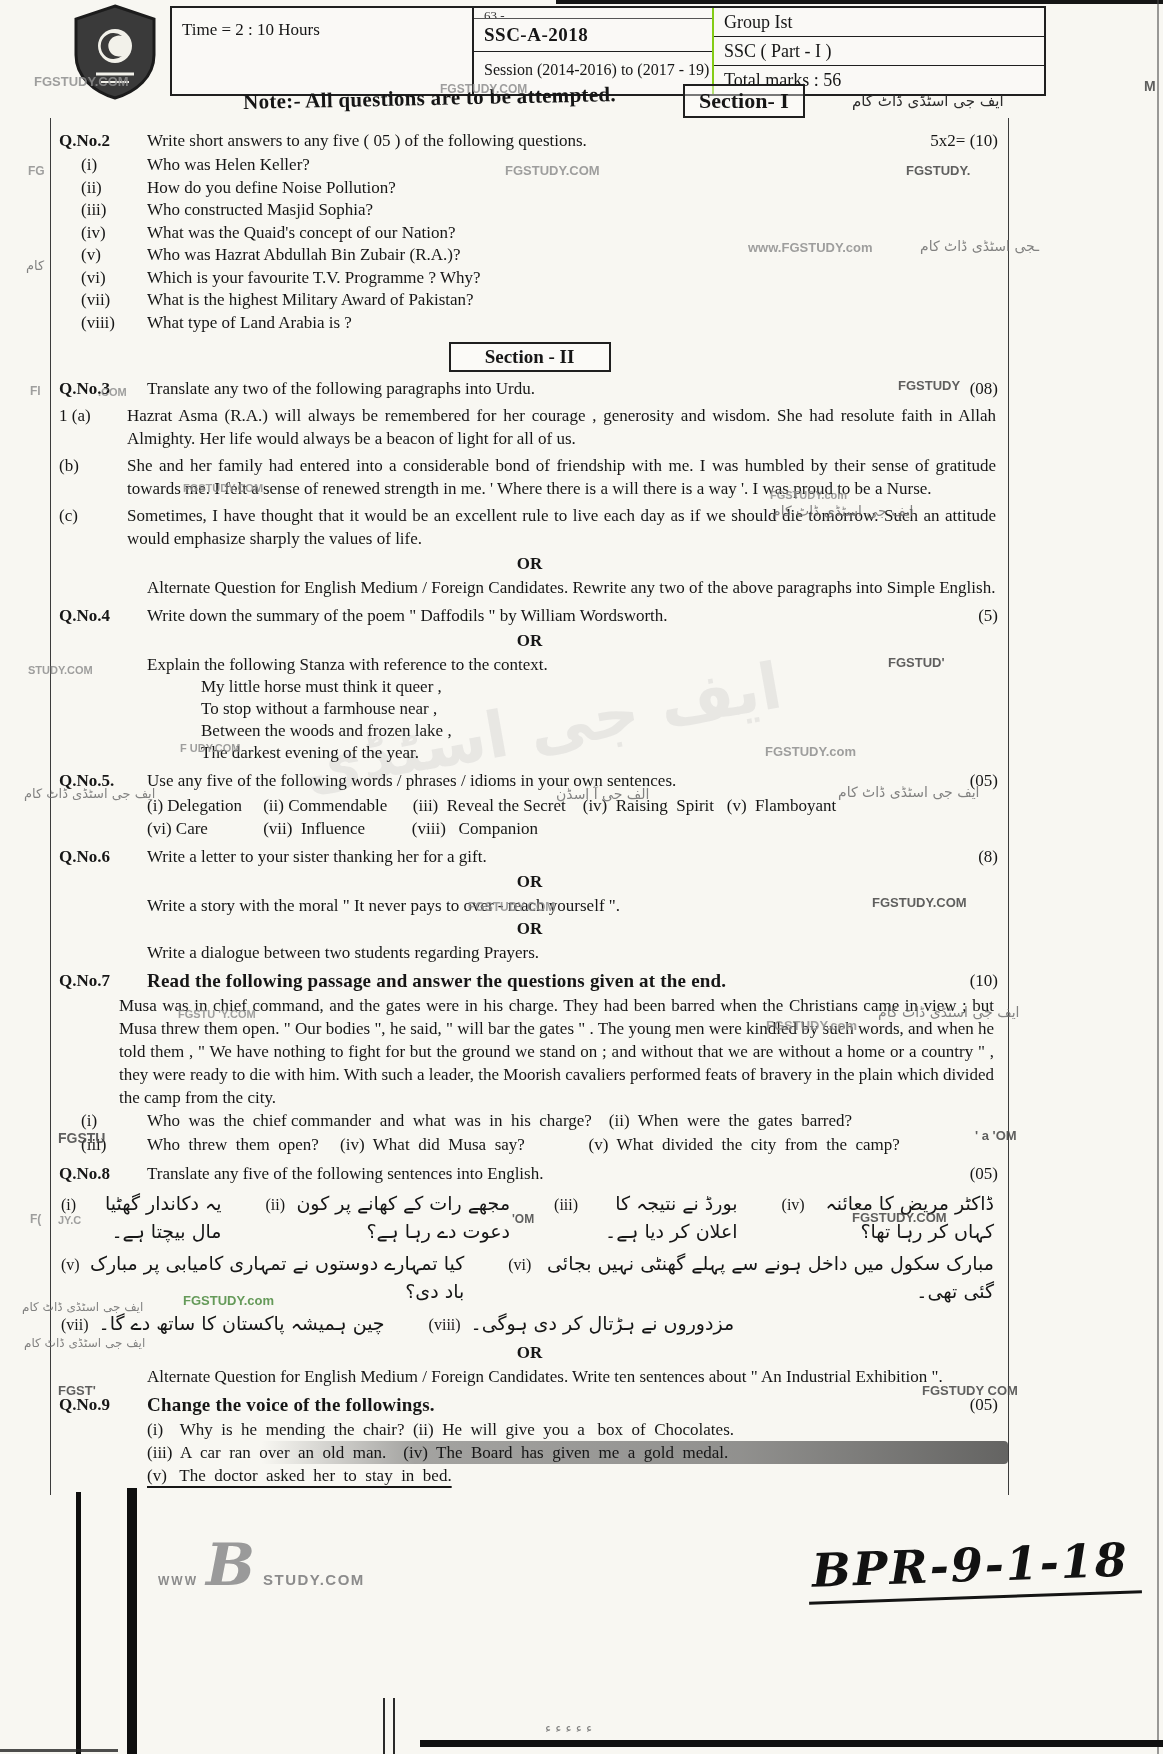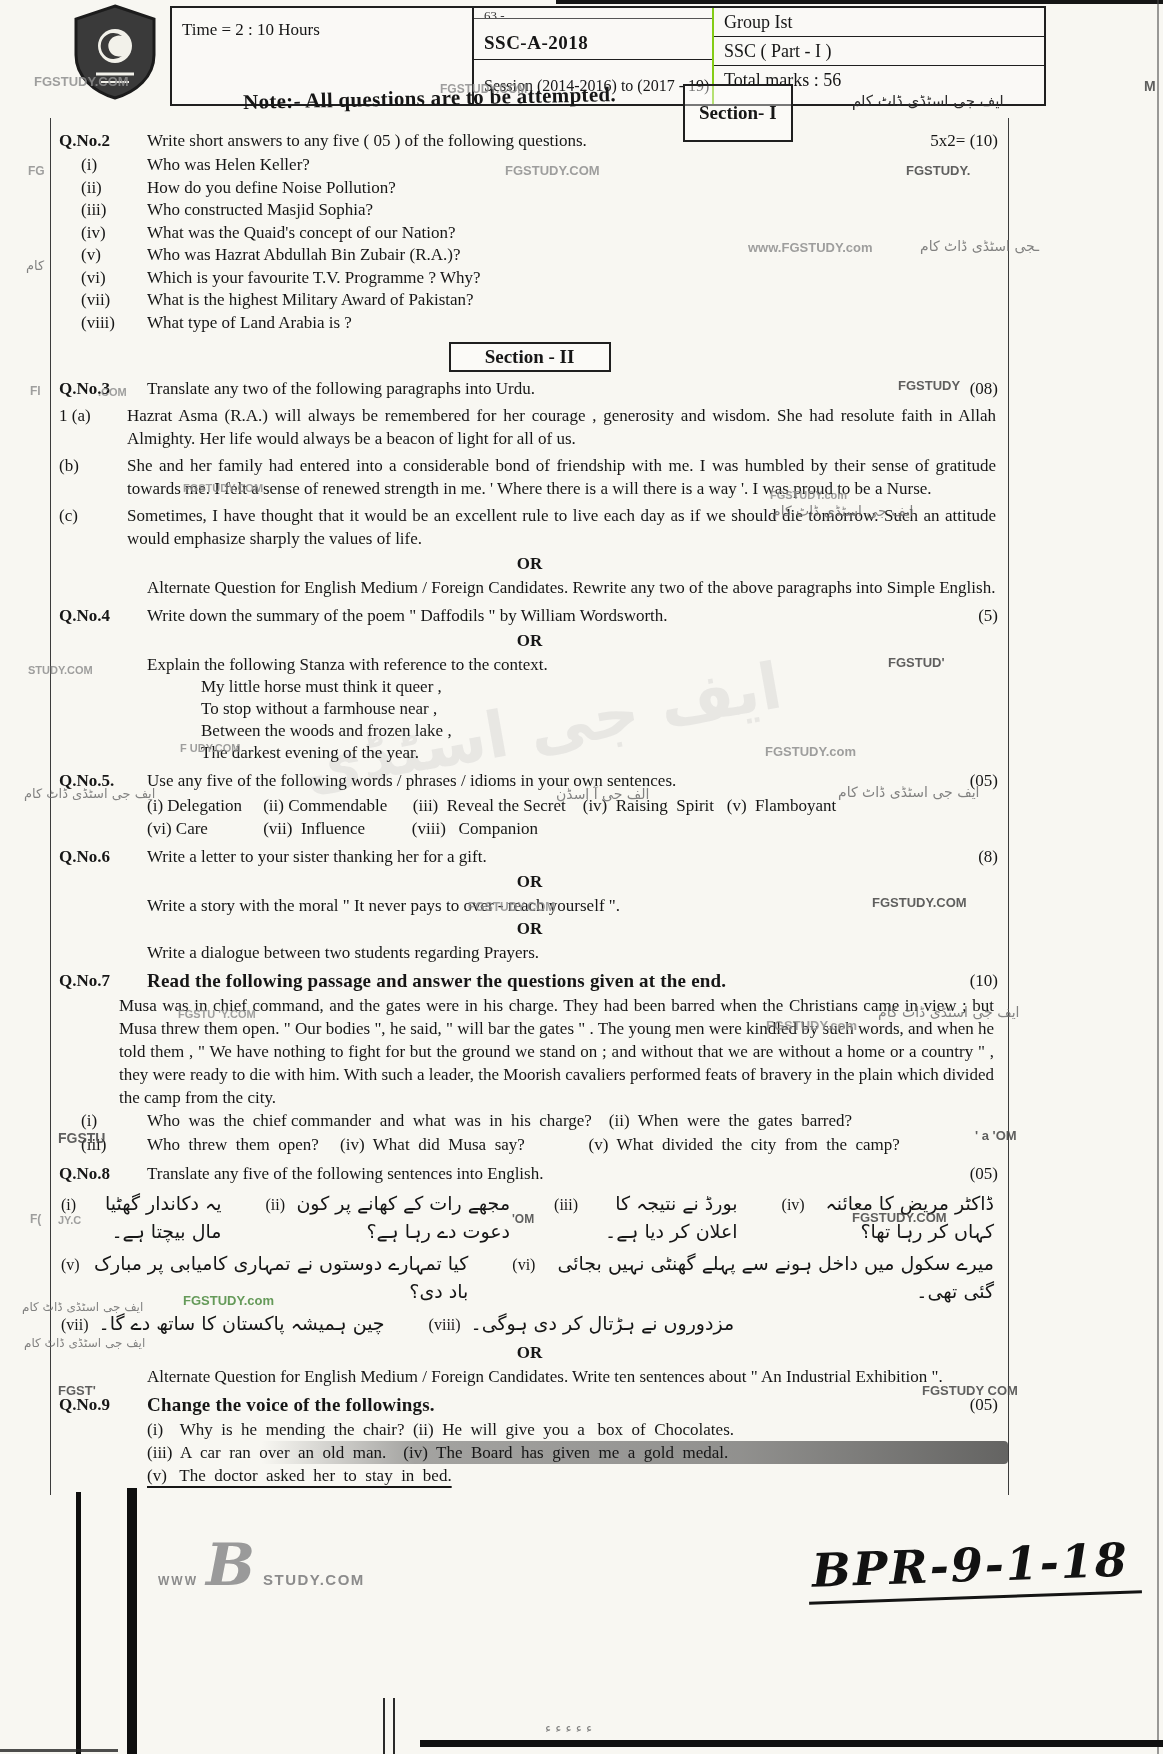--- a/index.html
+++ b/index.html
@@ -8,32 +8,32 @@
     background:#f8f7f2;
     font-family:"Liberation Serif", serif;
     color:#161616;
   }
   .page{position:absolute;inset:0;}
   
   .logo{position:absolute;left:68px;top:2px;width:94px;height:98px;}
   .hdr{position:absolute;left:170px;top:6px;width:872px;border:2px solid #1f1f1f;display:flex;background:rgba(255,255,255,.3);}
   .hcol{display:flex;flex-direction:column;}
   .hcol.c1{width:300px;}
-  .hcol.c2{width:238px;border-left:2px solid #1f1f1f;gap:8px;}
+  .hcol.c2{width:238px;border-left:2px solid #1f1f1f;}
   .hcol.c3{flex:1;border-left:2px solid #84cc16;}
   .hcell{padding:3px 10px;border-bottom:1.5px solid #1f1f1f;font-size:17px;white-space:nowrap;overflow:hidden;}
   .hcell:last-child{border-bottom:none;}
   .hcol.c1 .hcell{height:38px;display:flex;align-items:center;}
   .hcol.c1 .title{font-size:19px;font-weight:bold;}
   .hcol.c2 .cut{height:10px;font-size:13px;color:#333;padding-top:0;padding-bottom:0;border-bottom:1px solid #555;}
   .hcol.c2 .code{height:26px;display:flex;align-items:center;font-size:19px;font-weight:bold;letter-spacing:.5px;}
   .hcol.c2 .hcell:last-child{height:30px;display:flex;align-items:center;font-size:16px;}
   .hcol.c3 .hcell{height:22px;display:flex;align-items:center;font-size:18px;}
   .note{position:absolute;left:243px;top:86px;font-size:21px;font-weight:bold;transform:rotate(-1.2deg);letter-spacing:.3px;}
-  .sec1box{position:absolute;left:683px;top:84px;border:2px solid #1f1f1f;padding:16px 14px;font-size:19px;font-weight:bold;background:rgba(255,255,255,.4);}
+  .sec1box{position:absolute;left:683px;top:84px;border:2px solid #1f1f1f;padding:2px 14px;font-size:22px;font-weight:bold;background:rgba(255,255,255,.4);}
   .hdr-urdu{position:absolute;left:852px;top:92px;font-family:"DejaVu Sans",sans-serif;font-size:15px;color:#2c2c2c;direction:rtl;}
   
   .content{
     position:absolute;left:50px;top:118px;width:957px;
     border-left:1.5px solid #3c3c3c;border-right:1.5px solid #3c3c3c;
     padding:6px 0 8px 0;z-index:2;font-size:17px;
   }
   .qrow{display:flex;align-items:flex-end;padding:2px 10px 1px 8px;line-height:25px;margin-top:2px;}
   .qno{font-weight:bold;width:88px;flex:none;}
   .qtext{flex:1;}
@@ -243,21 +243,21 @@
           <span class="uu">ڈاکٹر مریض کا معائنہ کہاں کر رہا تھا؟</span>
         </span>
     </div>
     <div class="urdu-row">
       <span class="useg">
           <span class="un">(v)</span>
           <span class="uu">کیا تمہارے دوستوں نے تمہاری کامیابی پر مبارک باد دی؟</span>
         </span>
       <span class="useg">
           <span class="un">(vi)</span>
-          <span class="uu">میرے سکول میں داخل ہونے سے پہلے گھنٹی نہیں بجائی گئی تھی۔</span>
+          <span class="uu">مبارک سکول میں داخل ہونے سے پہلے گھنٹی نہیں بجائی گئی تھی۔</span>
         </span>
     </div>
     <div class="urdu-row">
       <span class="useg">
           <span class="un">(vii)</span>
           <span class="uu">چین ہمیشہ پاکستان کا ساتھ دے گا۔</span>
         </span>
       <span class="useg">
           <span class="un">(viii)</span>
           <span class="uu">مزدوروں نے ہڑتال کر دی ہوگی۔</span>

